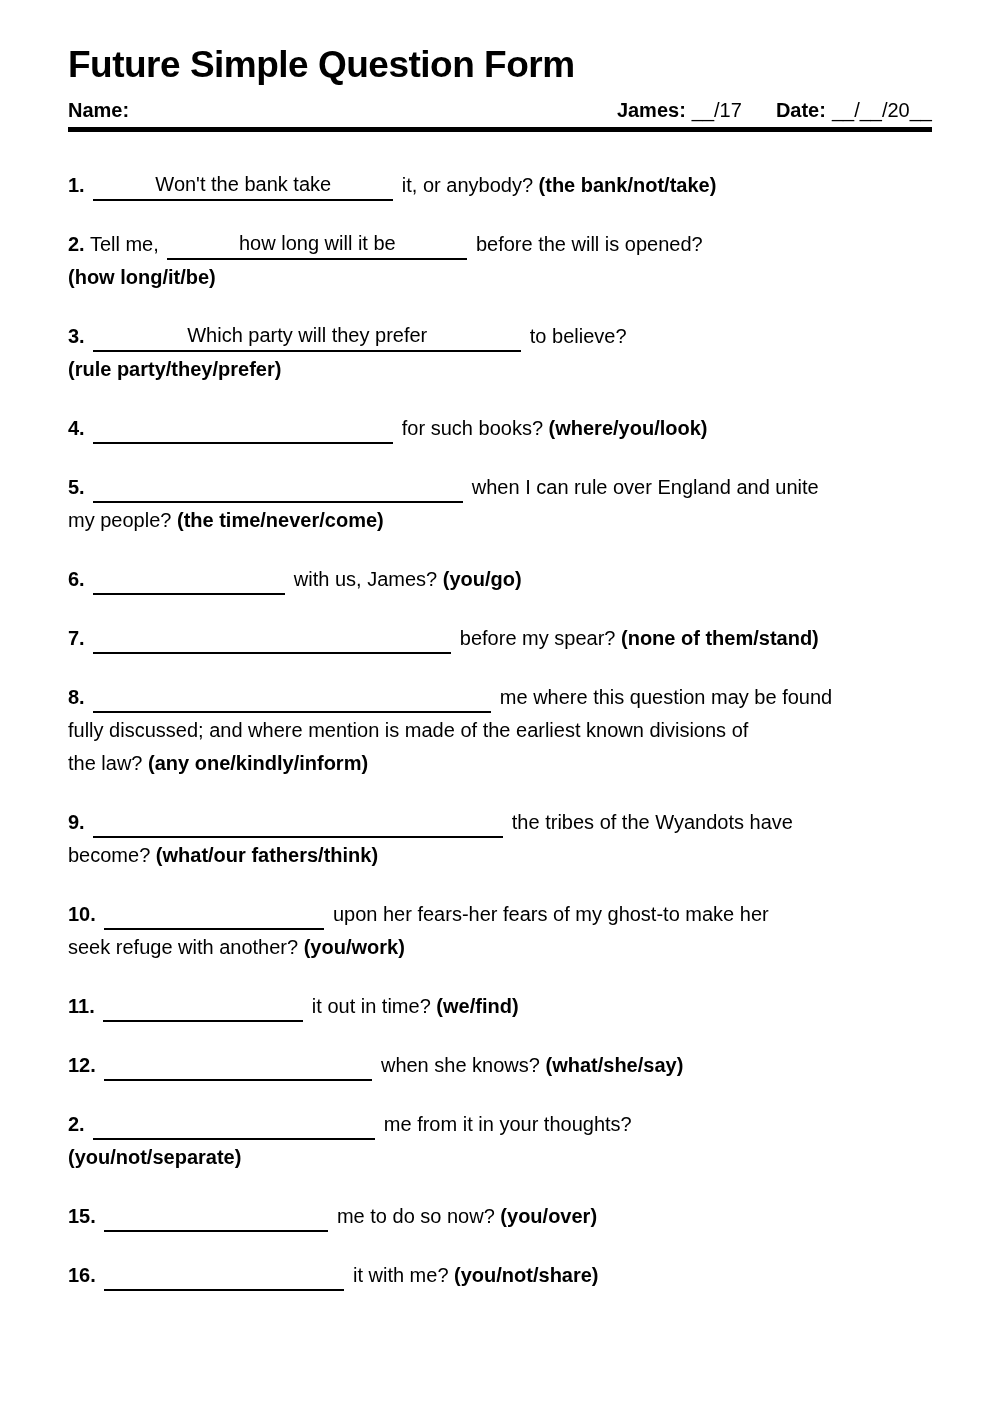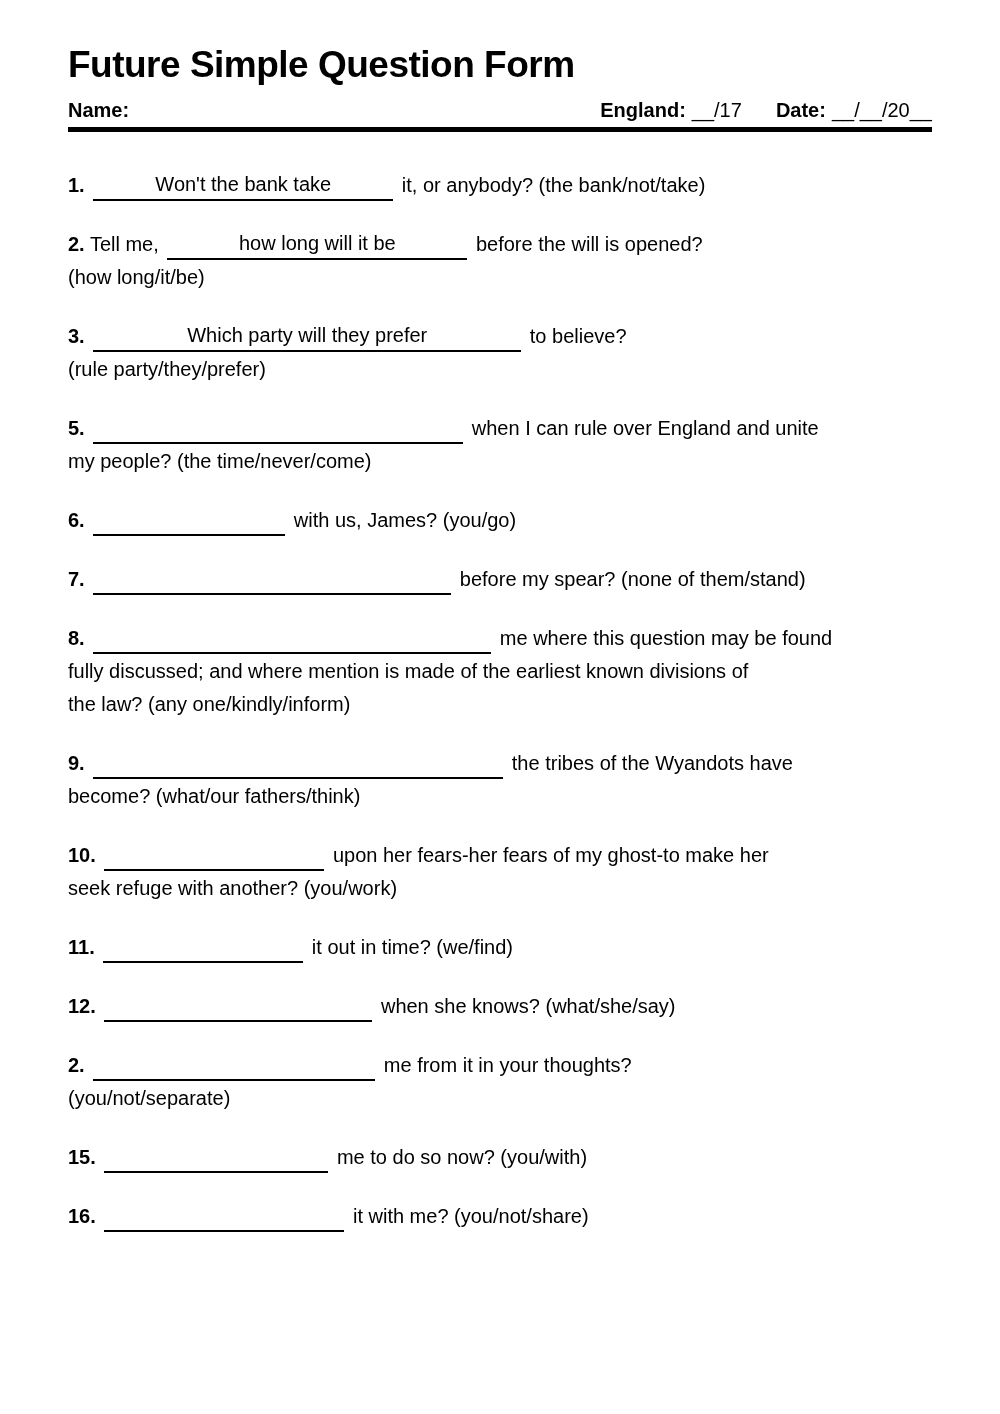--- a/index.html
+++ b/index.html
@@ -65,67 +65,68 @@
     vertical-align: baseline;
     white-space: nowrap;
     overflow: visible;
   }
   .q-answer {
     font-weight: normal;
     position: relative;
     top: -1px;
   }
   .q-text { font-weight: normal; }
-  .q-hint { font-weight: normal; margin-top: 36px; }
+  .q-hint { font-weight: bold; margin-top: 36px; }
 </style>
 </head>
 <body style="background: rgb(255, 255, 255); color: rgb(0, 0, 0);">
 
 <div class="page">
 
   <h1 class="title">Future Simple Question Form</h1>
 
   <div class="meta-row">
     <span class="meta-left">Name:</span>
     <span class="meta-right">
-      <span class="meta-label">England:</span>
+      <span class="meta-label">James:</span>
       <span class="meta-value">__/17</span>
       <span class="meta-gap"></span>
       <span class="meta-label">Date:</span>
       <span class="meta-value">__/__/20__</span>
     </span>
   </div>
 
   <hr class="header-rule">
 
   <div class="question-list">
   <p class="question"><span class="q-num">1.</span><span class="q-pre"> </span><span class="q-blank" style="width: 300px; border-bottom-color: rgb(0, 0, 0);"><span class="q-answer">Won't the bank take</span></span><span class="q-text"> it, or anybody? </span><span class="q-hint">(the bank/not/take)</span></p>
 
   <p class="question"><span class="q-num">2.</span><span class="q-pre"> Tell me, </span><span class="q-blank" style="width: 300px; border-bottom-color: rgb(0, 0, 0);"><span class="q-answer">how long will it be</span></span><span class="q-text"> before the will is opened? </span><br><span class="q-hint">(how long/it/be)</span></p>
 
   <p class="question"><span class="q-num">3.</span><span class="q-pre"> </span><span class="q-blank" style="width: 428px; border-bottom-color: rgb(0, 0, 0);"><span class="q-answer">Which party will they prefer</span></span><span class="q-text"> to believe? </span><br><span class="q-hint">(rule party/they/prefer)</span></p>
 
+  <p class="question"><span class="q-num">4.</span><span class="q-pre"> </span><span class="q-blank" style="width: 300px; border-bottom-color: rgb(0, 0, 0);"><span class="q-answer">&nbsp;</span></span><span class="q-text"> for such books? </span><span class="q-hint">(where/you/look)</span></p>
 
   <p class="question"><span class="q-num">5.</span><span class="q-pre"> </span><span class="q-blank" style="width: 370px; border-bottom-color: rgb(0, 0, 0);"><span class="q-answer">&nbsp;</span></span><span class="q-text"> when I can rule over England and unite </span><br><span class="q-text"> my people? </span><span class="q-hint">(the time/never/come)</span></p>
 
   <p class="question"><span class="q-num">6.</span><span class="q-pre"> </span><span class="q-blank" style="width: 192px; border-bottom-color: rgb(0, 0, 0);"><span class="q-answer">&nbsp;</span></span><span class="q-text"> with us, James? </span><span class="q-hint">(you/go)</span></p>
 
   <p class="question"><span class="q-num">7.</span><span class="q-pre"> </span><span class="q-blank" style="width: 358px; border-bottom-color: rgb(0, 0, 0);"><span class="q-answer">&nbsp;</span></span><span class="q-text"> before my spear? </span><span class="q-hint">(none of them/stand)</span></p>
 
   <p class="question"><span class="q-num">8.</span><span class="q-pre"> </span><span class="q-blank" style="width: 398px; border-bottom-color: rgb(0, 0, 0);"><span class="q-answer">&nbsp;</span></span><span class="q-text"> me where this question may be found </span><br><span class="q-text"> fully discussed; and where mention is made of the earliest known divisions of </span><br><span class="q-text"> the law? </span><span class="q-hint">(any one/kindly/inform)</span></p>
 
   <p class="question"><span class="q-num">9.</span><span class="q-pre"> </span><span class="q-blank" style="width: 410px; border-bottom-color: rgb(0, 0, 0);"><span class="q-answer">&nbsp;</span></span><span class="q-text"> the tribes of the Wyandots have </span><br><span class="q-text"> become? </span><span class="q-hint">(what/our fathers/think)</span></p>
 
   <p class="question"><span class="q-num">10.</span><span class="q-pre"> </span><span class="q-blank" style="width: 220px; border-bottom-color: rgb(0, 0, 0);"><span class="q-answer">&nbsp;</span></span><span class="q-text"> upon her fears-her fears of my ghost-to make her </span><br><span class="q-text"> seek refuge with another? </span><span class="q-hint">(you/work)</span></p>
 
   <p class="question"><span class="q-num">11.</span><span class="q-pre"> </span><span class="q-blank" style="width: 200px; border-bottom-color: rgb(0, 0, 0);"><span class="q-answer">&nbsp;</span></span><span class="q-text"> it out in time? </span><span class="q-hint">(we/find)</span></p>
 
   <p class="question"><span class="q-num">12.</span><span class="q-pre"> </span><span class="q-blank" style="width: 268px; border-bottom-color: rgb(0, 0, 0);"><span class="q-answer">&nbsp;</span></span><span class="q-text"> when she knows? </span><span class="q-hint">(what/she/say)</span></p>
 
 
   <p class="question"><span class="q-num">2.</span><span class="q-pre"> </span><span class="q-blank" style="width: 282px; border-bottom-color: rgb(0, 0, 0);"><span class="q-answer">&nbsp;</span></span><span class="q-text"> me from it in your thoughts? </span><br><span class="q-hint">(you/not/separate)</span></p>
 
-  <p class="question"><span class="q-num">15.</span><span class="q-pre"> </span><span class="q-blank" style="width: 224px; border-bottom-color: rgb(0, 0, 0);"><span class="q-answer">&nbsp;</span></span><span class="q-text"> me to do so now? </span><span class="q-hint">(you/with)</span></p>
+  <p class="question"><span class="q-num">15.</span><span class="q-pre"> </span><span class="q-blank" style="width: 224px; border-bottom-color: rgb(0, 0, 0);"><span class="q-answer">&nbsp;</span></span><span class="q-text"> me to do so now? </span><span class="q-hint">(you/over)</span></p>
 
   <p class="question"><span class="q-num">16.</span><span class="q-pre"> </span><span class="q-blank" style="width: 240px; border-bottom-color: rgb(0, 0, 0);"><span class="q-answer">&nbsp;</span></span><span class="q-text"> it with me? </span><span class="q-hint">(you/not/share)</span></p>
 </div>
 
 </div>
 
 </body></html>

